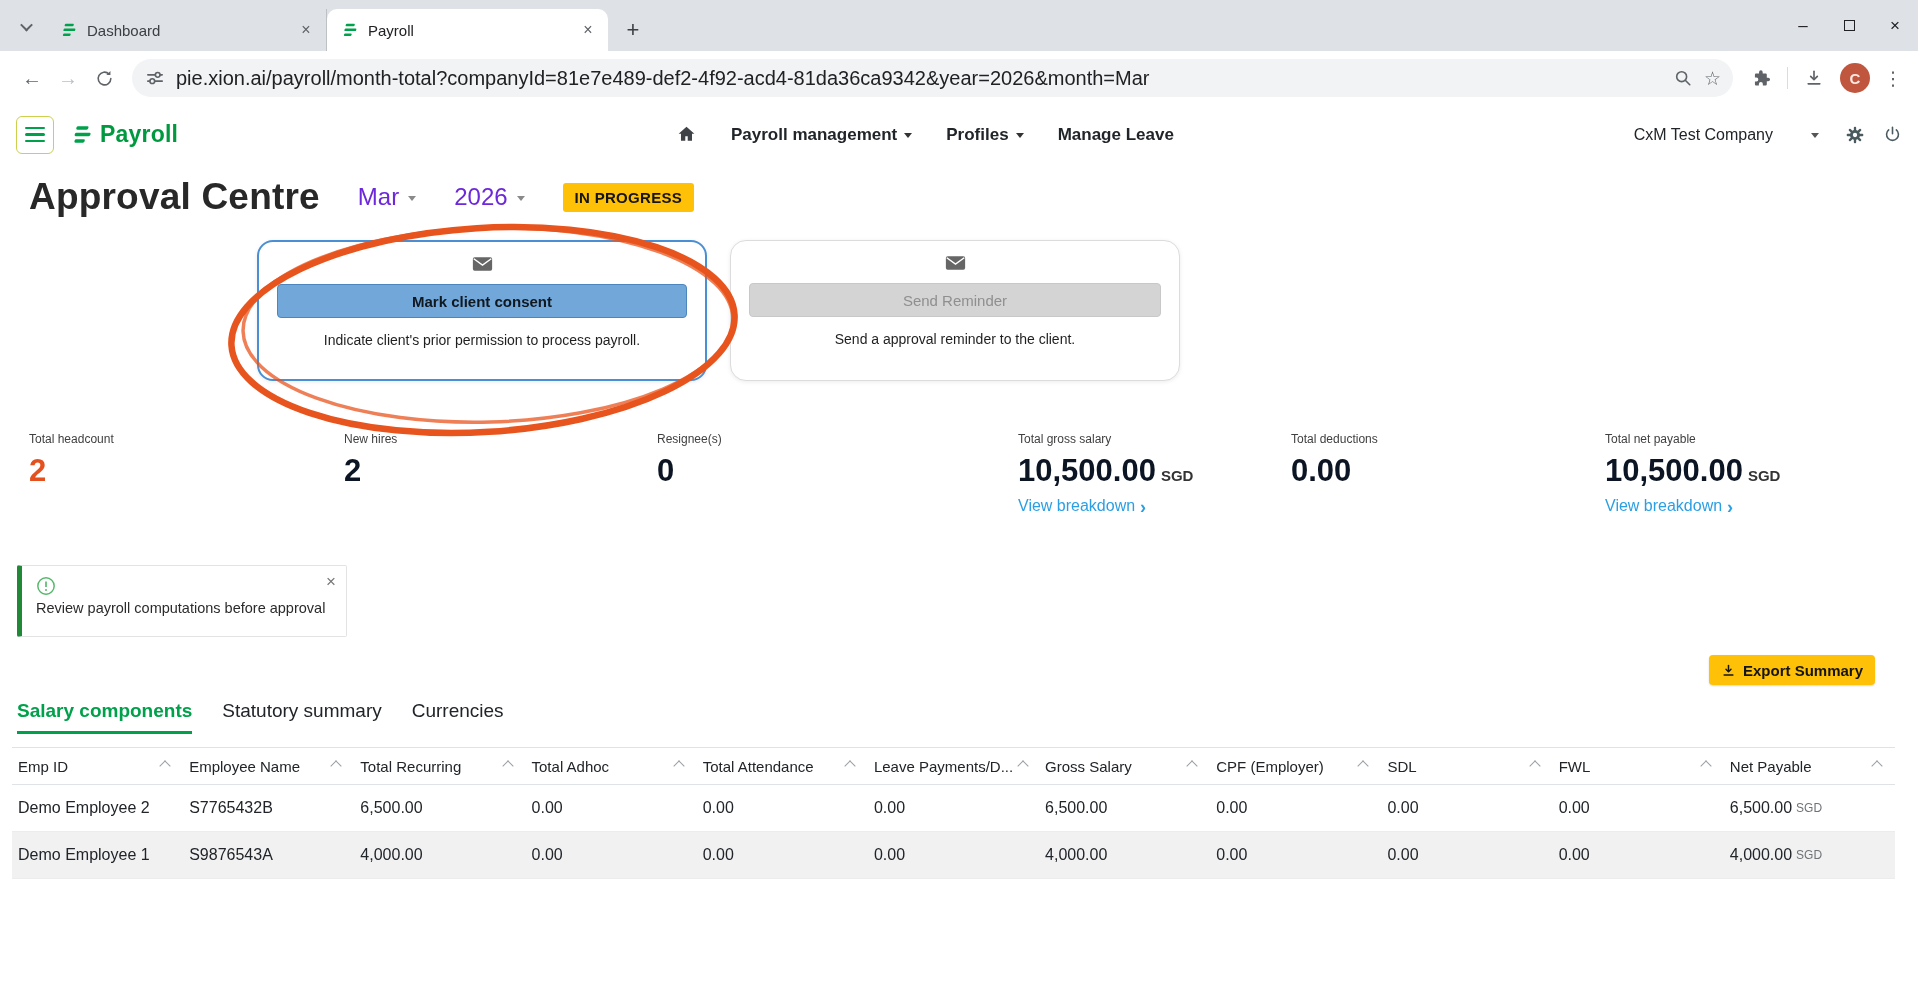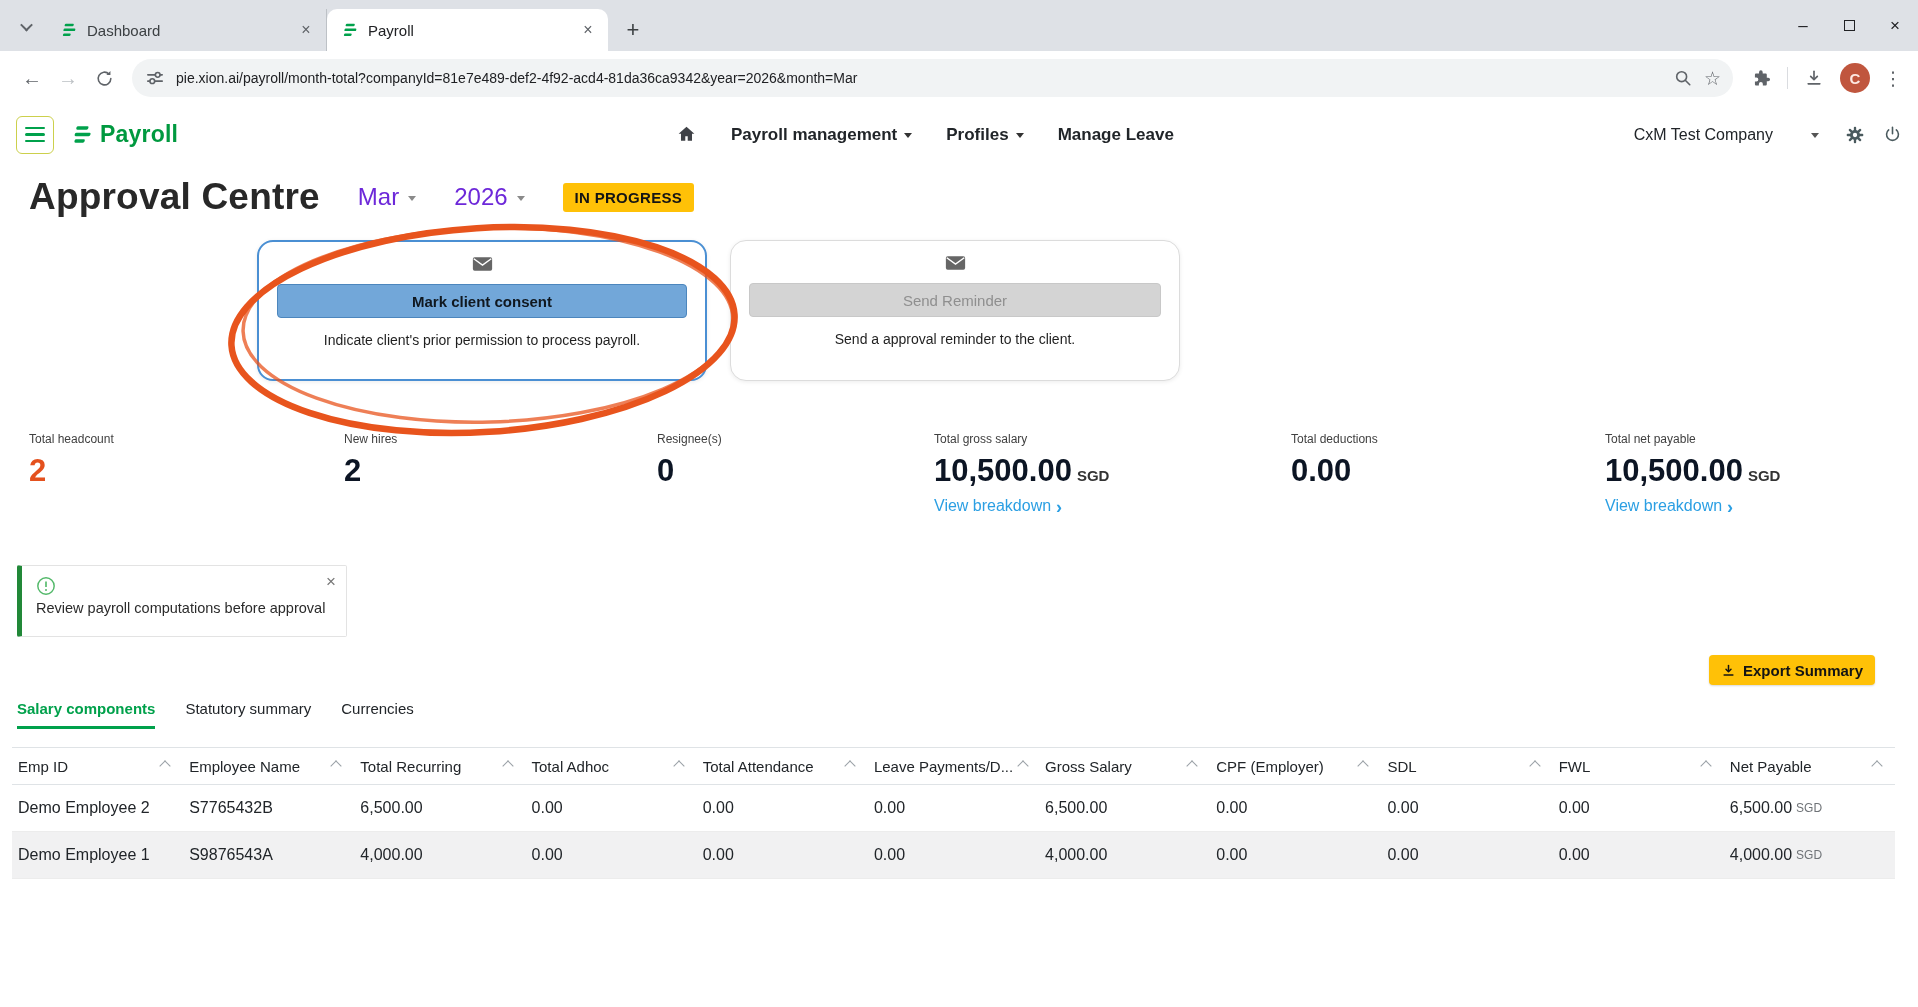--- a/index.html
+++ b/index.html
@@ -20,21 +20,21 @@
   .new-tab { width:34px; height:34px; margin:0 0 4px 8px; display:flex; align-items:center; justify-content:center; font-size:22px; color:#3c4043; border-radius:50%; }
   .win-controls { position:absolute; right:0; top:0; height:51px; display:flex; }
   .winbtn { width:46px; height:51px; display:flex; align-items:center; justify-content:center; font-size:17px; color:#202124; }
   .maxbox { width:11px; height:11px; border:1.4px solid #202124; display:block; }
 
   
   .toolbar { height:54px; background:#fff; display:flex; align-items:center; padding:0 10px 0 14px; }
   .tb-btn { width:36px; height:36px; display:flex; align-items:center; justify-content:center; border-radius:50%; font-size:20px; color:#5f6368; flex:0 0 auto; }
   .tb-btn.disabled { color:#bcc0c4; }
   .omnibox { flex:1; height:38px; background:#f1f3f4; border-radius:19px; margin:0 10px; display:flex; align-items:center; padding:0 12px 0 14px; min-width:0; }
-  .omnibox .url { flex:1; font-size:14px; color:#202124; white-space:nowrap; overflow:hidden; margin-left:12px; }
+  .omnibox .url { flex:1; font-size:20px; color:#202124; white-space:nowrap; overflow:hidden; margin-left:12px; }
   .omni-ic { margin-left:12px; display:flex; align-items:center; flex:0 0 auto; }
   .star-ic { font-size:19px; color:#5f6368; }
   .tb-sep { width:1px; height:22px; background:#dadce0; margin:0 8px; }
   .avatar { width:30px; height:30px; border-radius:50%; background:#c0563e; color:#fde9e3; font-size:15px; font-weight:700; display:flex; align-items:center; justify-content:center; margin:0 8px; }
   .kebab { font-size:19px; color:#5f6368; width:30px; text-align:center; }
 
   
   .appbar { position:relative; height:59px; background:#fff; display:flex; align-items:center; padding:0 16px; }
   .hamburger { width:38px; height:38px; border:1.5px solid #ccd04c; border-radius:6px; display:flex; flex-direction:column; justify-content:center; gap:4px; padding:0 8px; }
   .hamburger span { display:block; height:2.6px; background:#00a14b; border-radius:2px; }
@@ -78,21 +78,21 @@
   .stat-link { margin-top:8px; font-size:16px; color:#2b9fe3; display:flex; align-items:flex-start; gap:5px; cursor:pointer; }
   .stat-link .chev { font-weight:700; font-size:18px; }
 
   .alert { position:absolute; top:401px; left:17px; width:330px; min-height:72px; background:#fff; border:1px solid #e3e3e3; border-left:5px solid #218838; border-radius:2px; padding:10px 14px 12px; }
   .alert-close { position:absolute; top:6px; right:10px; font-size:17px; color:#777; }
   .alert-text { margin-top:0; font-size:14.5px; color:#2b2b2b; }
 
   .export-btn { position:absolute; top:491px; right:43px; height:30px; background:#ffc107; border-radius:4px; display:flex; align-items:center; gap:7px; padding:0 12px; font-size:15px; font-weight:700; color:#141414; box-shadow:0 1px 2px rgba(0,0,0,0.15); }
 
   .seg-tabs { position:absolute; top:536px; left:17px; display:flex; gap:30px; }
-  .seg-tab { font-size:15px; color:#212529; font-weight:500; padding-bottom:9px; border-bottom:3px solid transparent; }
+  .seg-tab { font-size:19px; color:#212529; font-weight:500; padding-bottom:9px; border-bottom:3px solid transparent; }
   .seg-tab.active { color:#00a14b; font-weight:700; border-bottom-color:#00a14b; }
 
   .table { position:absolute; top:583px; left:12px; width:1883px; font-size:16px; }
   .thead, .trow { display:grid; grid-template-columns:repeat(11,1fr); }
   .thead { border-top:1px solid #dfe3e6; border-bottom:1px solid #dfe3e6; height:38px; }
   .th { display:flex; align-items:center; justify-content:space-between; padding:0 14px 0 6px; font-size:15px; font-weight:400; color:#212529; white-space:nowrap; overflow:hidden; }
   .sort { width:8px; height:8px; border-left:1.6px solid #9aa0a6; border-top:1.6px solid #9aa0a6; transform:rotate(45deg); flex:0 0 auto; margin-left:6px; }
   .trow { height:47px; border-bottom:1px solid #ececec; }
   .trow.alt { background:#f1f1f2; }
   .td { display:flex; align-items:center; padding-left:6px; color:#212529; white-space:nowrap; overflow:hidden; }
@@ -294,21 +294,21 @@
         <div class="stat-value accent"><span>2</span></div>
       </div>
       <div class="stat" style="left:344px">
         <div class="stat-label">New hires</div>
         <div class="stat-value"><span>2</span></div>
       </div>
       <div class="stat" style="left:657px">
         <div class="stat-label">Resignee(s)</div>
         <div class="stat-value"><span>0</span></div>
       </div>
-      <div class="stat" style="left:934px">
+      <div class="stat" style="left:1018px">
         <div class="stat-label">Total gross salary</div>
         <div class="stat-value"><span>10,500.00</span><span class="unit">SGD</span></div>
         <div class="stat-link">
             <span>View breakdown</span>
             <span class="chev">›</span>
           </div>
       </div>
       <div class="stat" style="left:1291px">
         <div class="stat-label">Total deductions</div>
         <div class="stat-value"><span>0.00</span></div>

